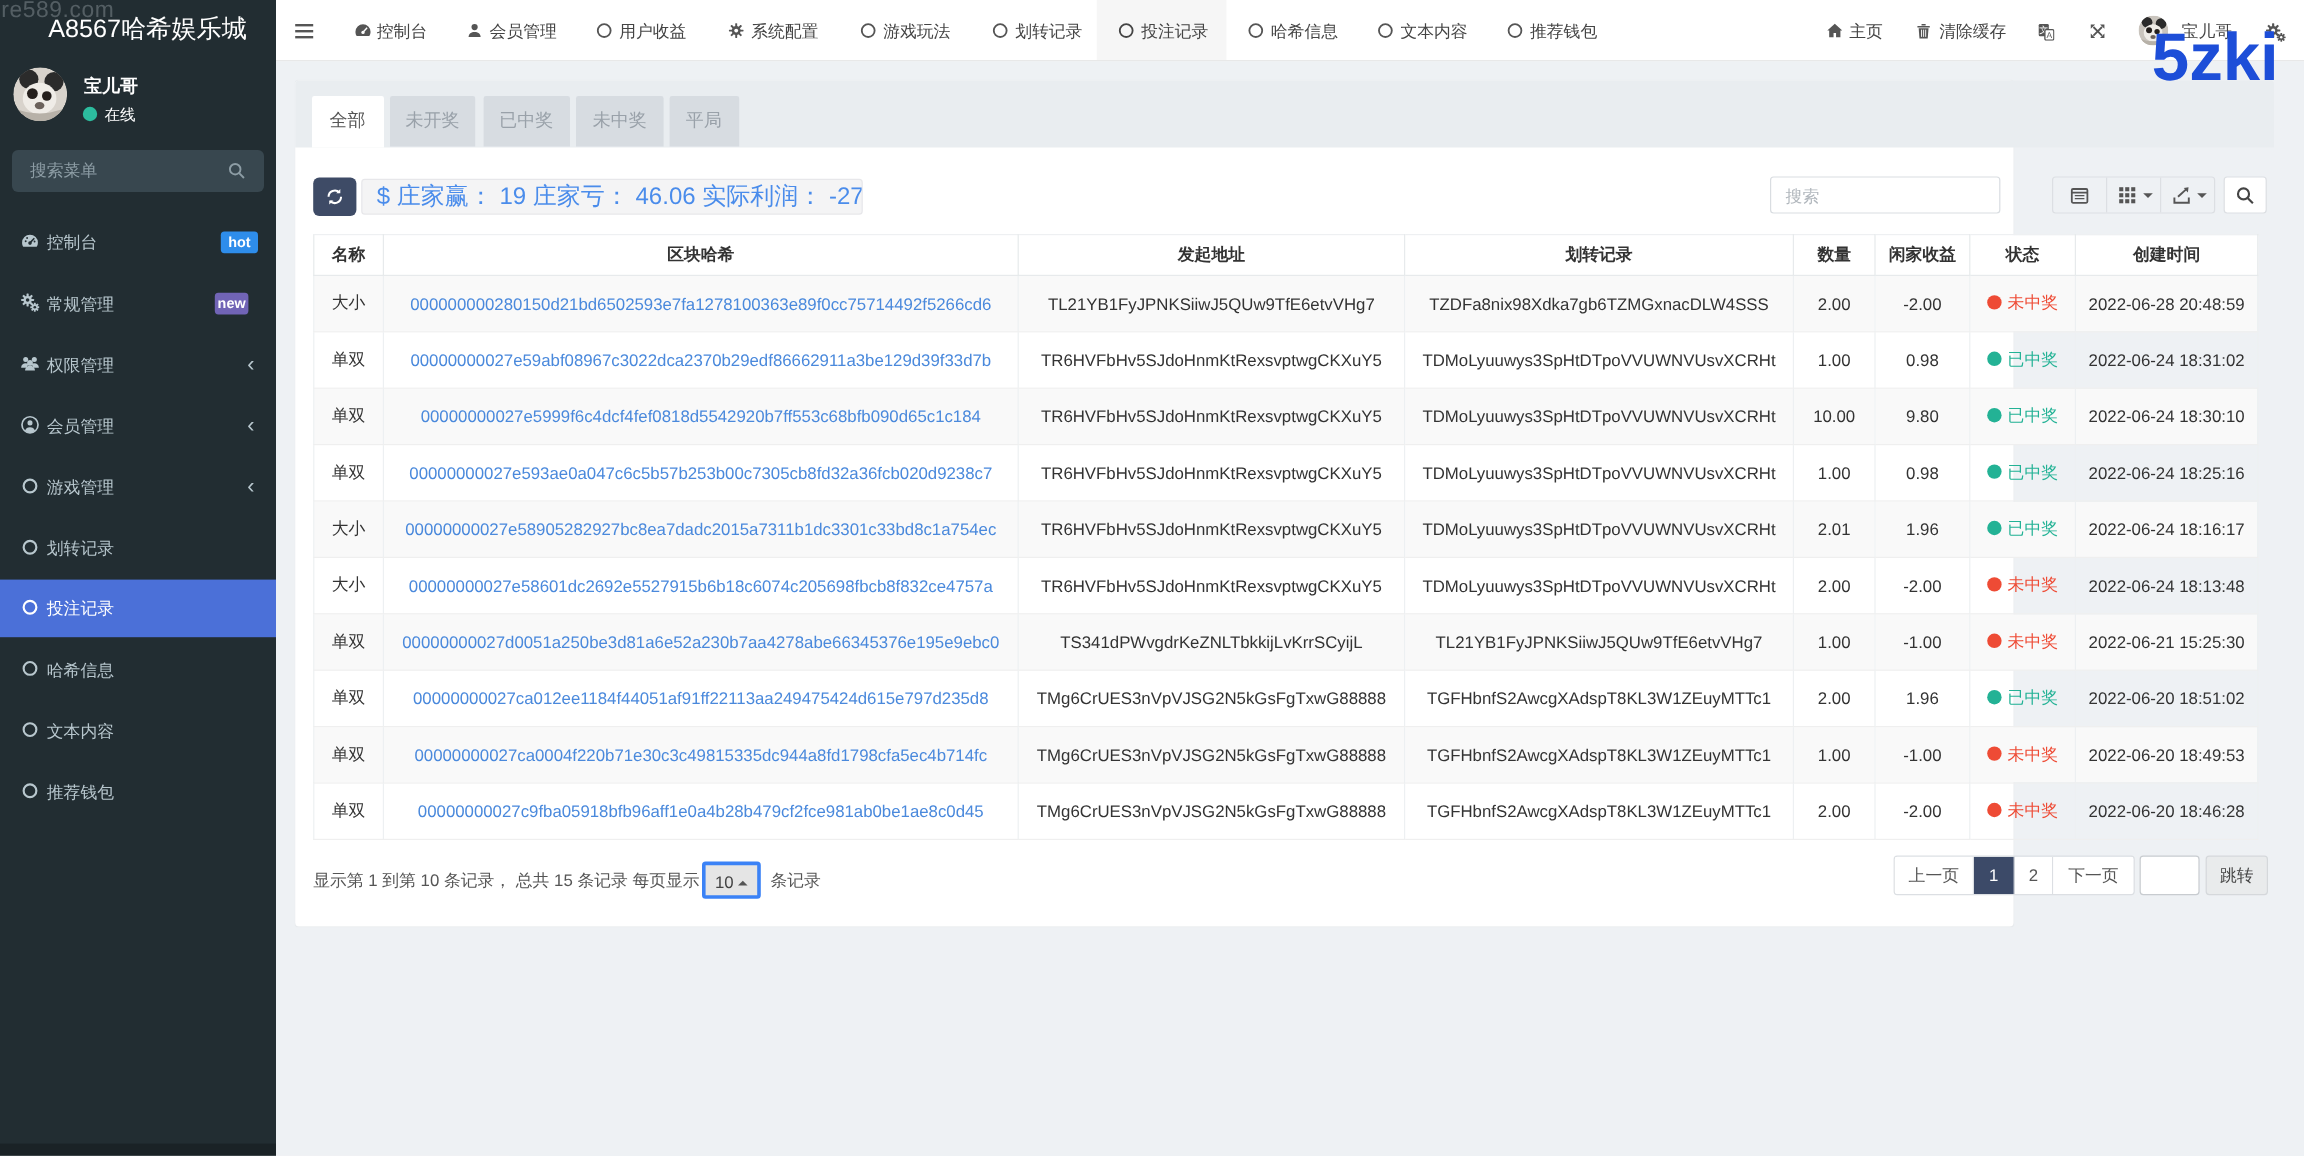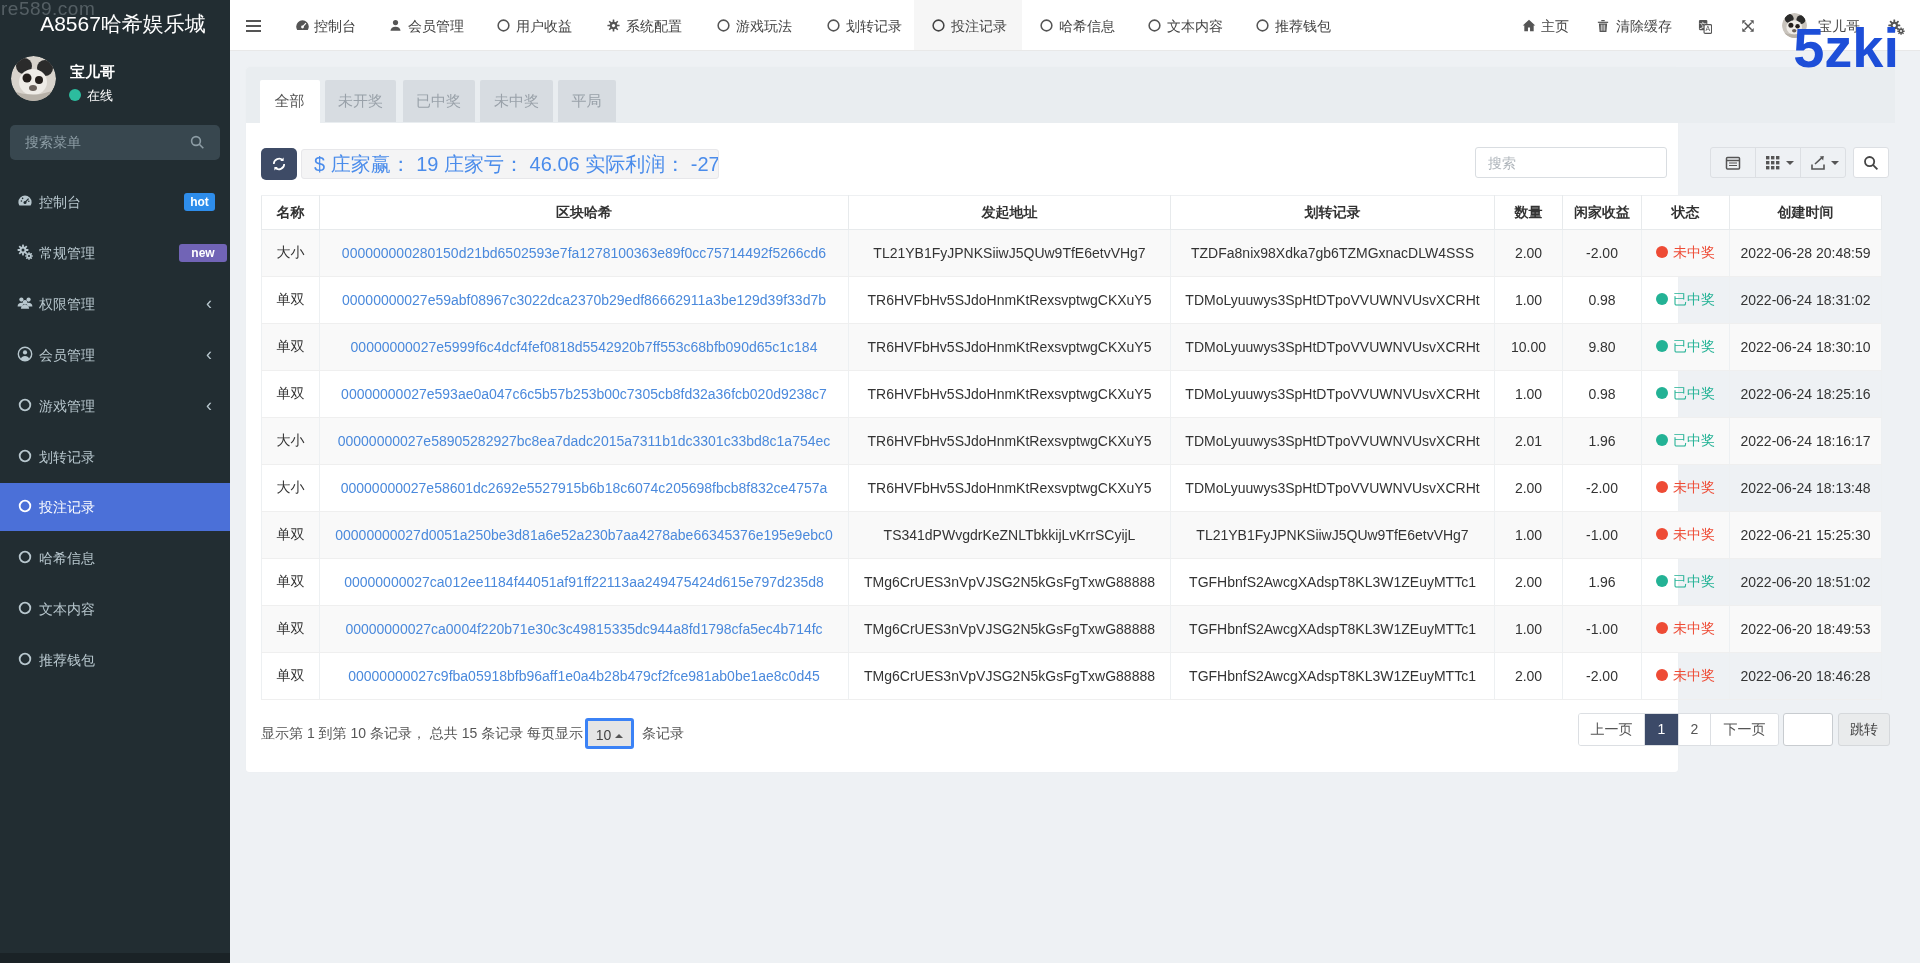--- a/index.html
+++ b/index.html
@@ -125,21 +125,21 @@
         <g>
           <rect x="11.2" y="8.2" width="1.6" height="7.6" rx="0.4"></rect>
           <rect x="11.2" y="8.2" width="1.6" height="7.6" rx="0.4" transform="rotate(45 12 12)"></rect>
           <rect x="11.2" y="8.2" width="1.6" height="7.6" rx="0.4" transform="rotate(90 12 12)"></rect>
           <rect x="11.2" y="8.2" width="1.6" height="7.6" rx="0.4" transform="rotate(135 12 12)"></rect>
           <circle cx="12" cy="12" r="2.4"></circle>
           <circle cx="12" cy="12" r="1.1" fill="#222d32"></circle>
         </g>
       </svg>
     <span class="tx">常规管理</span>
-    <span class="badge" style="left:179px; width:48px; background:#7164b6;">new</span>
+    <span class="badge" style="left:179px; width:28px; background:#7164b6;">new</span>
   </div>
   <div class="sb-item" style="top:279.8px;">
     <svg class="ic" viewBox="0 0 16 16" fill="#b8c7ce">
         <circle cx="4.4" cy="4.6" r="2.1"></circle>
         <circle cx="11.6" cy="4.6" r="2.1"></circle>
         <path d="M0.6 11.4c0-2.4 1.7-3.7 3.8-3.7 1 0 1.9.3 2.6.9a4.7 4.7 0 0 0-1.6 2.8z"></path>
         <path d="M10.6 11.4H15.4c0-2.4-1.7-3.7-3.8-3.7-1 0-1.9.3-2.6.9a4.7 4.7 0 0 1 1.6 2.8z"></path>
         <circle cx="8" cy="7.4" r="2.4"></circle>
         <path d="M3.9 13.8c0-2.6 1.9-4.1 4.1-4.1s4.1 1.5 4.1 4.1z"></path>
       </svg>

